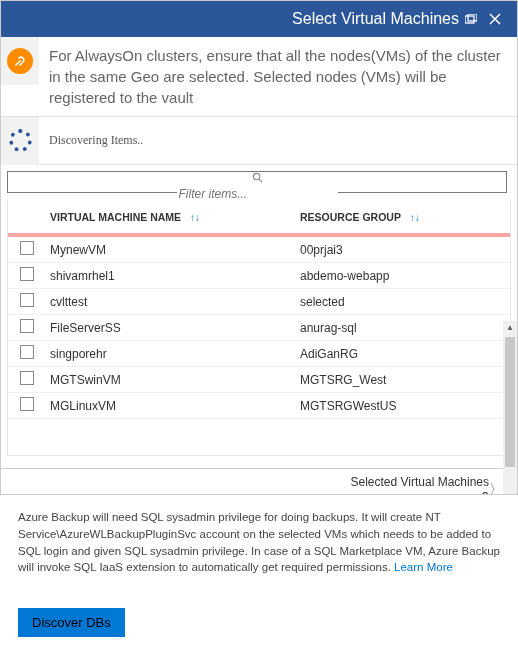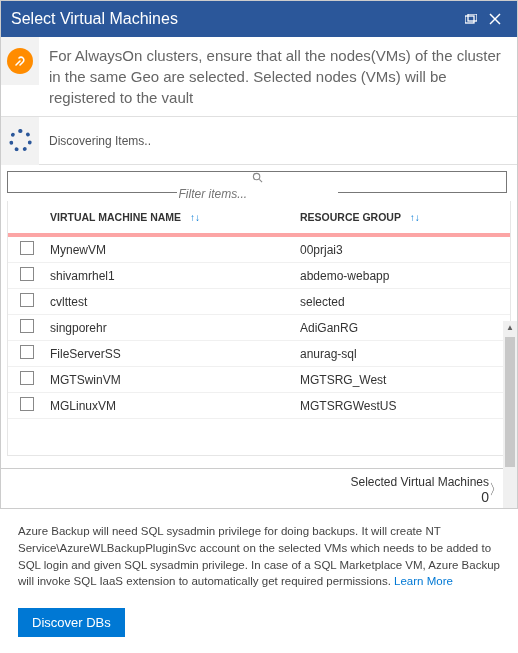--- a/index.html
+++ b/index.html
@@ -14,20 +14,21 @@
       border: 1px solid #ccc;
     }
     .header {
       background: #2b579a;
       color: #fff;
       height: 36px;
       display: flex;
       align-items: center;
       padding: 0 10px;
       font-size: 16px;
+      text-align: right;
     }
     .header-title { flex: 1; }
     .header-icon {
       width: 24px;
       height: 24px;
       display: flex;
       align-items: center;
       justify-content: center;
       cursor: pointer;
       font-size: 14px;
@@ -61,20 +62,21 @@
       font-size: 15px;
       color: #666;
       padding: 8px 10px;
       line-height: 1.4;
     }
     .discovery-row {
       display: flex;
       align-items: center;
       border-bottom: 1px solid #e0e0e0;
       height: 48px;
+      font-family: Liberation Serif, serif;
     }
     .disc-icon-box {
       width: 38px;
       height: 48px;
       background: #f2f2f2;
       display: flex;
       align-items: center;
       justify-content: center;
     }
     .spinner {
@@ -168,23 +170,23 @@
       padding: 14px 18px 16px 18px;
       background: #fff;
     }
     .footer-text {
       font-size: 11.5px;
       color: #444;
       line-height: 1.45;
     }
     .learn-more { color: #0078d4; cursor: pointer; }
     .discover-btn {
-      margin-top: 18px;
+      margin-top: 32px;
       background: #0078d4;
-      color: #ffffff;
+      color: #000000;
       border: none;
       padding: 7px 14px;
       font-size: 13px;
       cursor: pointer;
     }
     .outer-scroll {
       position: absolute;
       right: 0; top: 150px;
       width: 14px; height: 300px;
       background: #f0f0f0;
@@ -272,27 +274,27 @@
             <td>shivamrhel1</td>
             <td>abdemo-webapp</td>
           </tr>
           <tr>
             <td><span class="chk"></span></td>
             <td>cvlttest</td>
             <td>selected</td>
           </tr>
           <tr>
             <td><span class="chk"></span></td>
+            <td>FileServerSS</td>
+            <td>anurag-sql</td>
+          </tr>
+          <tr>
+            <td><span class="chk"></span></td>
             <td>singporehr</td>
             <td>AdiGanRG</td>
-          </tr>
-          <tr>
-            <td><span class="chk"></span></td>
-            <td>FileServerSS</td>
-            <td>anurag-sql</td>
           </tr>
           <tr>
             <td><span class="chk"></span></td>
             <td>MGTSwinVM</td>
             <td>MGTSRG_West</td>
           </tr>
           <tr>
             <td><span class="chk"></span></td>
             <td>MGLinuxVM</td>
             <td>MGTSRGWestUS</td>

